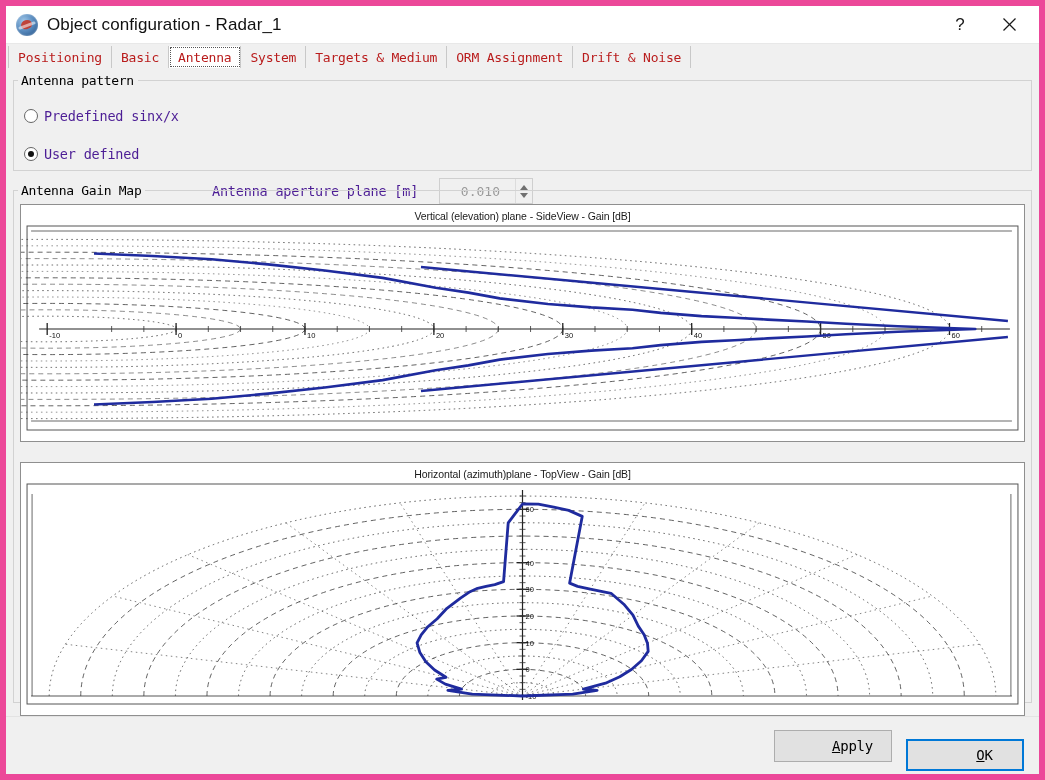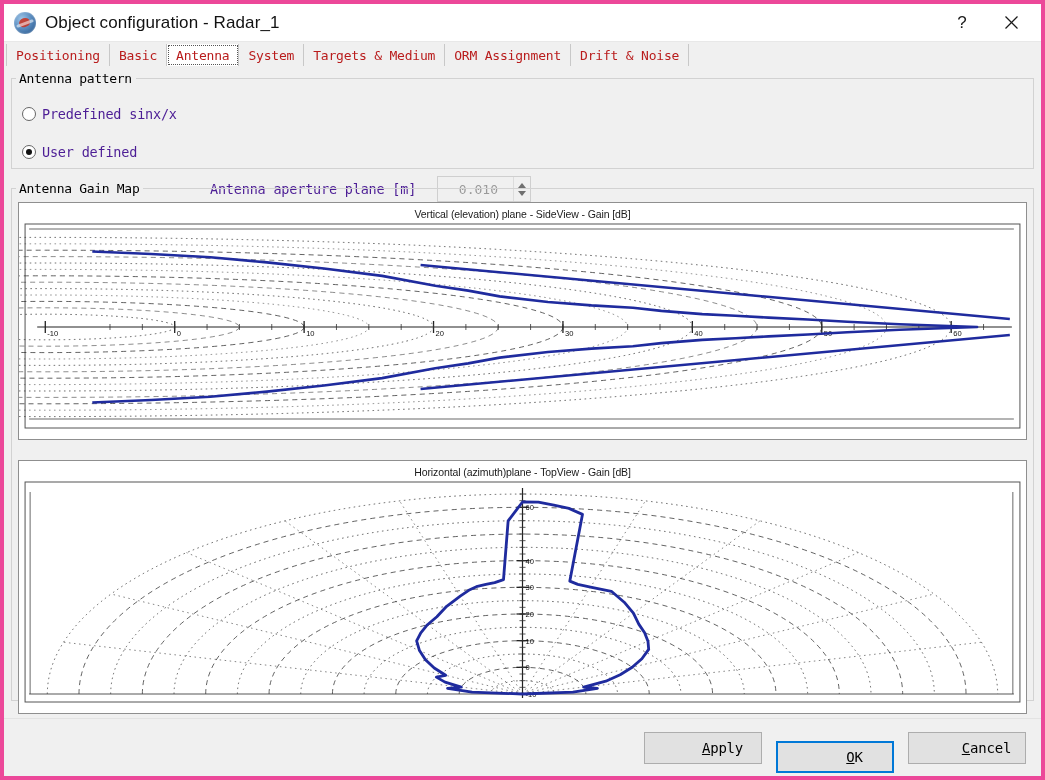--- a/index.html
+++ b/index.html
@@ -7,21 +7,21 @@
     margin: 0; padding: 0;
     width: 1045px; height: 780px;
     background: #f0f0f0;
     font-family: "Liberation Sans", sans-serif;
     overflow: hidden;
   }
   #app {
     position: relative;
     width: 1045px; height: 780px;
     background: #f0f0f0;
-    border: 4px solid #ec4899;
+    border: 6px solid #ec4899;
     display: flex;
     flex-direction: column;
   }
 
   
   .titlebar {
     height: 38px;
     background: #ffffff;
     display: flex;
     align-items: center;
@@ -509,18 +509,15 @@
     </fieldset>
   </div>
 
   <div class="footer">
     <button class="dlg-btn">
         <span><u>A</u><span>pply</span></span>
       </button>
     <button class="dlg-btn default">
         <span><u>O</u><span>K</span></span>
       </button>
-    <button class="dlg-btn">
-        <span><u>C</u><span>ancel</span></span>
-      </button>
   </div>
 
 </div>
 
 </body></html>

